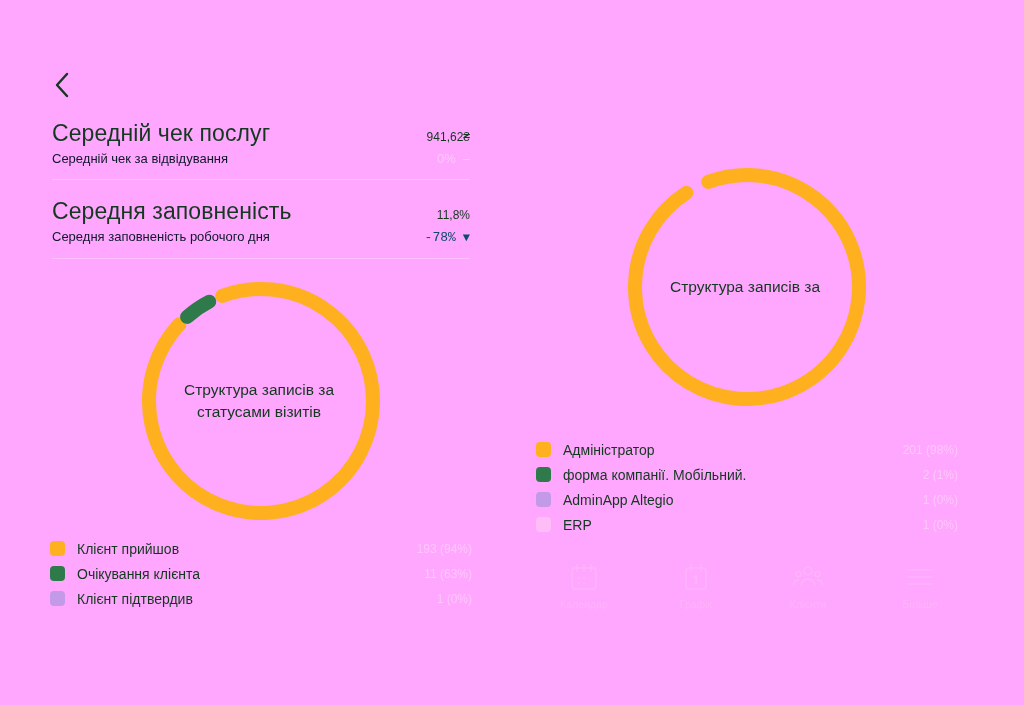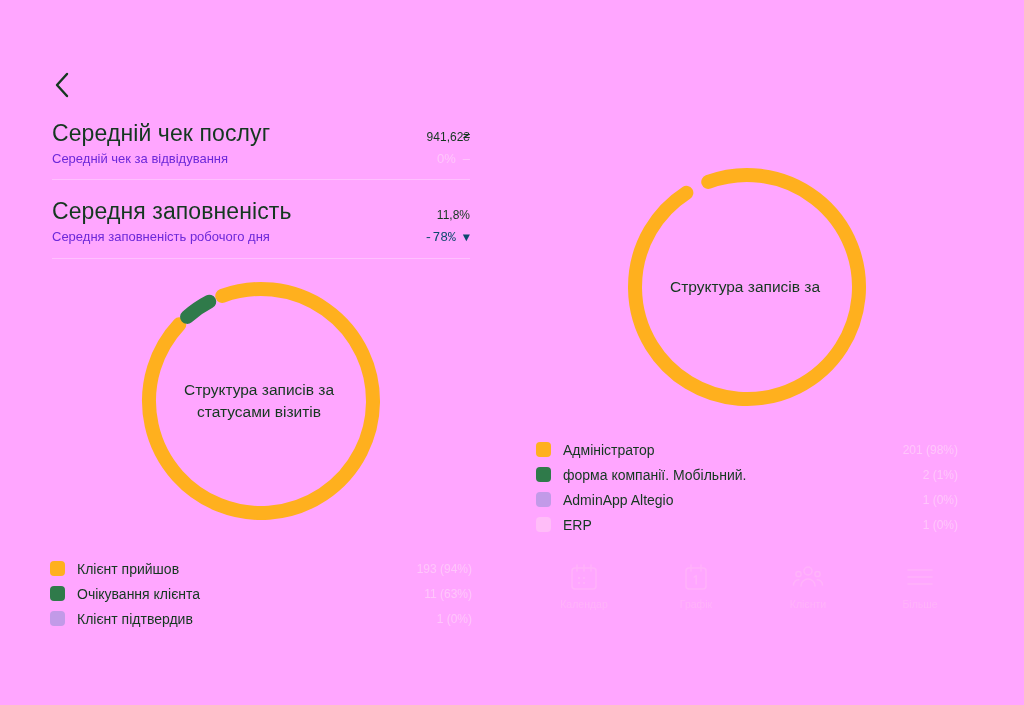--- a/index.html
+++ b/index.html
@@ -63,21 +63,21 @@
     white-space: nowrap;
   }
   .metric-sub-row {
     display: flex;
     align-items: baseline;
     justify-content: space-between;
     margin-top: 4px;
   }
   .metric-sub {
     font-size: 13px;
-    color: #6d28d9;
+    color: #0f172a;
     white-space: nowrap;
   }
   .metric-delta {
     font-size: 13px;
     color: #FFC6FB;
     white-space: nowrap;
     display: flex;
     align-items: center;
     gap: 7px;
   }
@@ -104,21 +104,21 @@
     line-height: 1.42;
     color: #14381f;
     pointer-events: none;
   }
 
   #donut-left-wrap  { left: 136px; top: 276px;  width: 250px; height: 250px; }
   #donut-right-wrap { left: 622px; top: 162px;  width: 250px; height: 250px; }
 
   
   .legend { position: absolute; }
-  #legend-left  { left: 50px;  top: 556px; width: 422px; }
+  #legend-left  { left: 50px;  top: 536px; width: 422px; }
   #legend-right { left: 536px; top: 437px; width: 422px; }
 
   .legend-item {
     display: flex;
     align-items: center;
     height: 25px;
   }
   .swatch {
     width: 15px;
     height: 15px;

